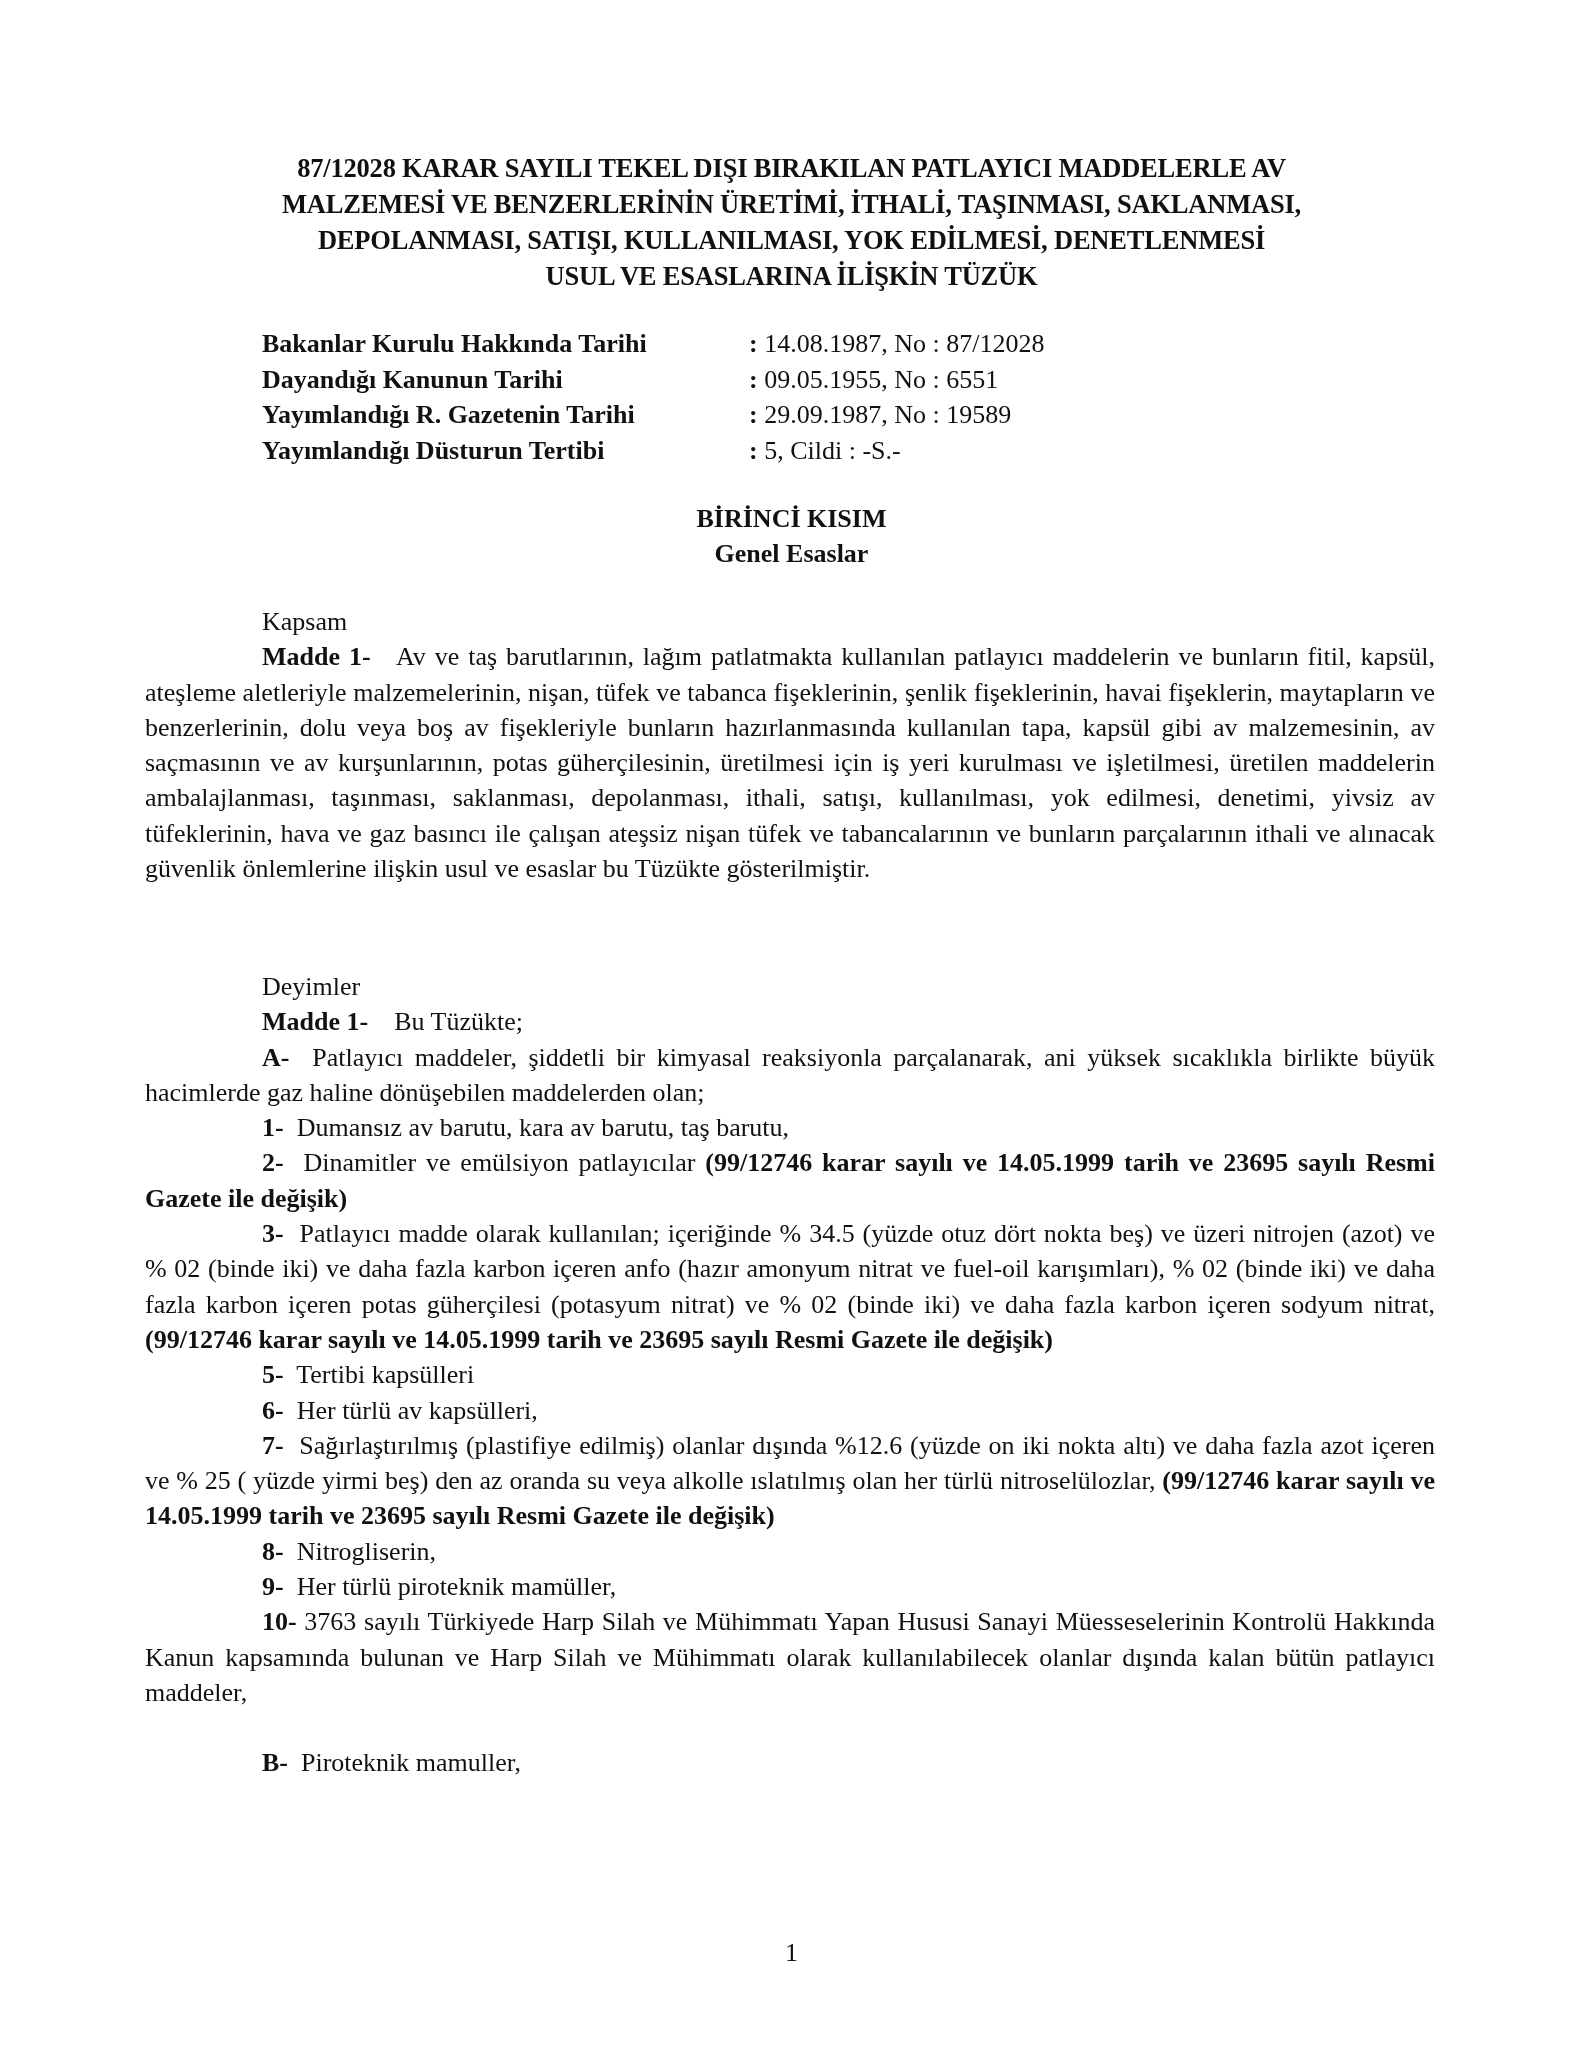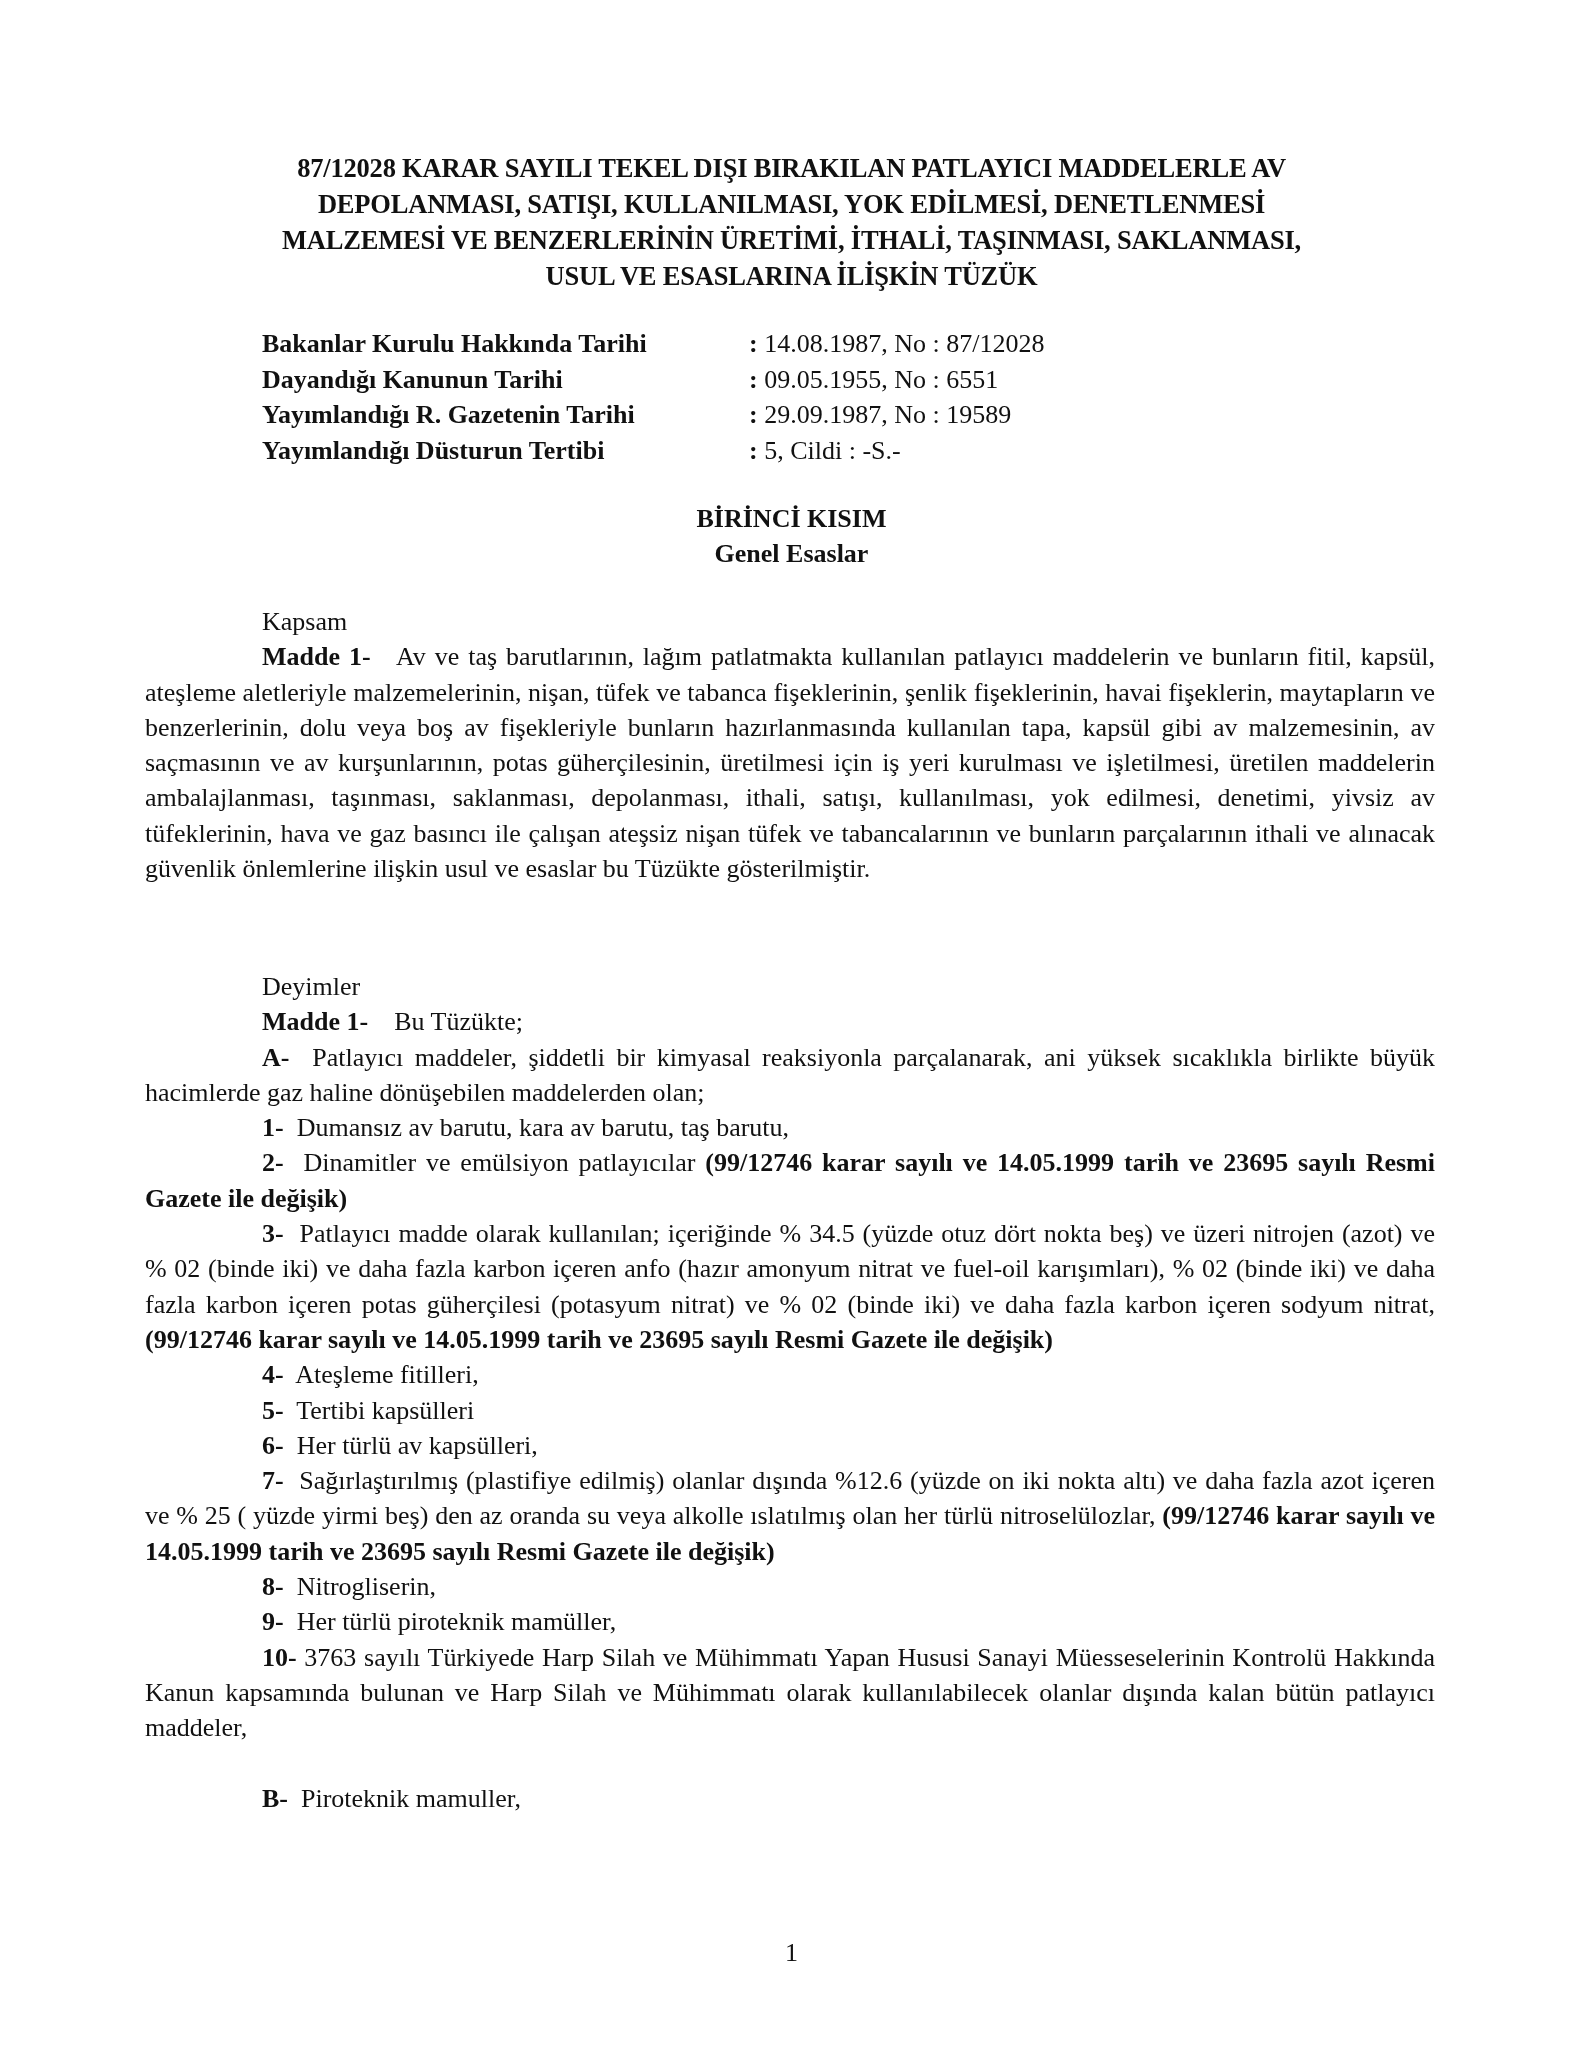--- a/index.html
+++ b/index.html
@@ -34,22 +34,22 @@
   .pageno { position: absolute; left: 0; width: 1583px; top: 1938px; text-align: center; font-size: 26px; }
   .gap { height: 35px; }
 </style>
 </head>
 <body>
 
 <div class="page">
 
   <div class="title">
     <div>87/12028 KARAR SAYILI TEKEL DIŞI BIRAKILAN PATLAYICI MADDELERLE AV</div>
+    <div>MALZEMESİ VE BENZERLERİNİN ÜRETİMİ, İTHALİ, TAŞINMASI, SAKLANMASI,</div>
     <div>DEPOLANMASI, SATIŞI, KULLANILMASI, YOK EDİLMESİ, DENETLENMESİ</div>
-    <div>MALZEMESİ VE BENZERLERİNİN ÜRETİMİ, İTHALİ, TAŞINMASI, SAKLANMASI,</div>
     <div>USUL VE ESASLARINA İLİŞKİN TÜZÜK</div>
   </div>
 
   <div class="meta">
     <div class="meta-row">
       <span class="meta-label">Bakanlar Kurulu Hakkında Tarihi</span>
       <span class="meta-value"><span class="colon">: </span><span>14.08.1987,  No  : 87/12028</span></span>
     </div>
     <div class="meta-row">
       <span class="meta-label">Dayandığı Kanunun Tarihi</span>
@@ -74,21 +74,20 @@
   </div>
 
   <div class="body" style="top:969px;">
     <p class="noindent-head">Deyimler</p>
     <p class="indent"><span class="b">Madde 1-</span>&nbsp;&nbsp;&nbsp; <span>Bu Tüzükte;</span></p>
     <p class="indent"><span class="b">A-</span>&nbsp; <span>Patlayıcı maddeler, şiddetli bir kimyasal reaksiyonla parçalanarak, ani yüksek sıcaklıkla birlikte büyük hacimlerde gaz haline dönüşebilen maddelerden olan;</span></p>
 
     <p class="indent"><span class="b">1-</span>&nbsp; <span>Dumansız av barutu, kara av barutu, taş barutu,</span></p>
     <p class="indent"><span class="b">2-</span>&nbsp; <span>Dinamitler ve emülsiyon patlayıcılar </span><span class="b">(99/12746 karar sayılı ve 14.05.1999 tarih ve 23695 sayılı Resmi Gazete ile değişik)</span></p>
     <p class="indent"><span class="b">3-</span>&nbsp; <span>Patlayıcı madde olarak kullanılan; içeriğinde % 34.5 (yüzde otuz dört nokta beş) ve üzeri nitrojen (azot) ve % 02 (binde iki) ve daha fazla karbon içeren anfo (hazır amonyum nitrat ve fuel-oil karışımları), % 02 (binde iki) ve daha fazla karbon içeren potas güherçilesi (potasyum nitrat) ve % 02 (binde iki) ve daha fazla karbon içeren sodyum nitrat, </span><span class="b">(99/12746 karar sayılı ve 14.05.1999 tarih ve 23695 sayılı Resmi Gazete ile değişik)</span></p>
-    <p class="indent"><span class="b">4-</span>&nbsp; <span>Ateşleme fitilleri,</span></p>
     <p class="indent"><span class="b">5-</span>&nbsp; <span>Tertibi kapsülleri</span></p>
     <p class="indent"><span class="b">6-</span>&nbsp; <span>Her türlü av kapsülleri,</span></p>
     <p class="indent"><span class="b">7-</span>&nbsp; <span>Sağırlaştırılmış (plastifiye edilmiş) olanlar dışında %12.6 (yüzde on iki nokta altı) ve daha fazla azot içeren ve % 25 ( yüzde yirmi beş) den az oranda su veya alkolle ıslatılmış olan her türlü nitroselülozlar, </span><span class="b">(99/12746 karar sayılı ve 14.05.1999 tarih ve 23695 sayılı Resmi Gazete ile değişik)</span></p>
     <p class="indent"><span class="b">8-</span>&nbsp; <span>Nitrogliserin,</span></p>
     <p class="indent"><span class="b">9-</span>&nbsp; <span>Her türlü piroteknik mamüller,</span></p>
     <p class="indent"><span class="b">10-</span> <span>3763 sayılı Türkiyede Harp Silah ve Mühimmatı Yapan Hususi Sanayi Müesseselerinin Kontrolü Hakkında Kanun kapsamında bulunan ve Harp Silah ve Mühimmatı olarak kullanılabilecek olanlar dışında kalan bütün patlayıcı maddeler,</span></p>
 
     <div class="gap"></div>
     <p class="indent"><span class="b">B-</span>&nbsp; <span>Piroteknik mamuller,</span></p>
   </div>

